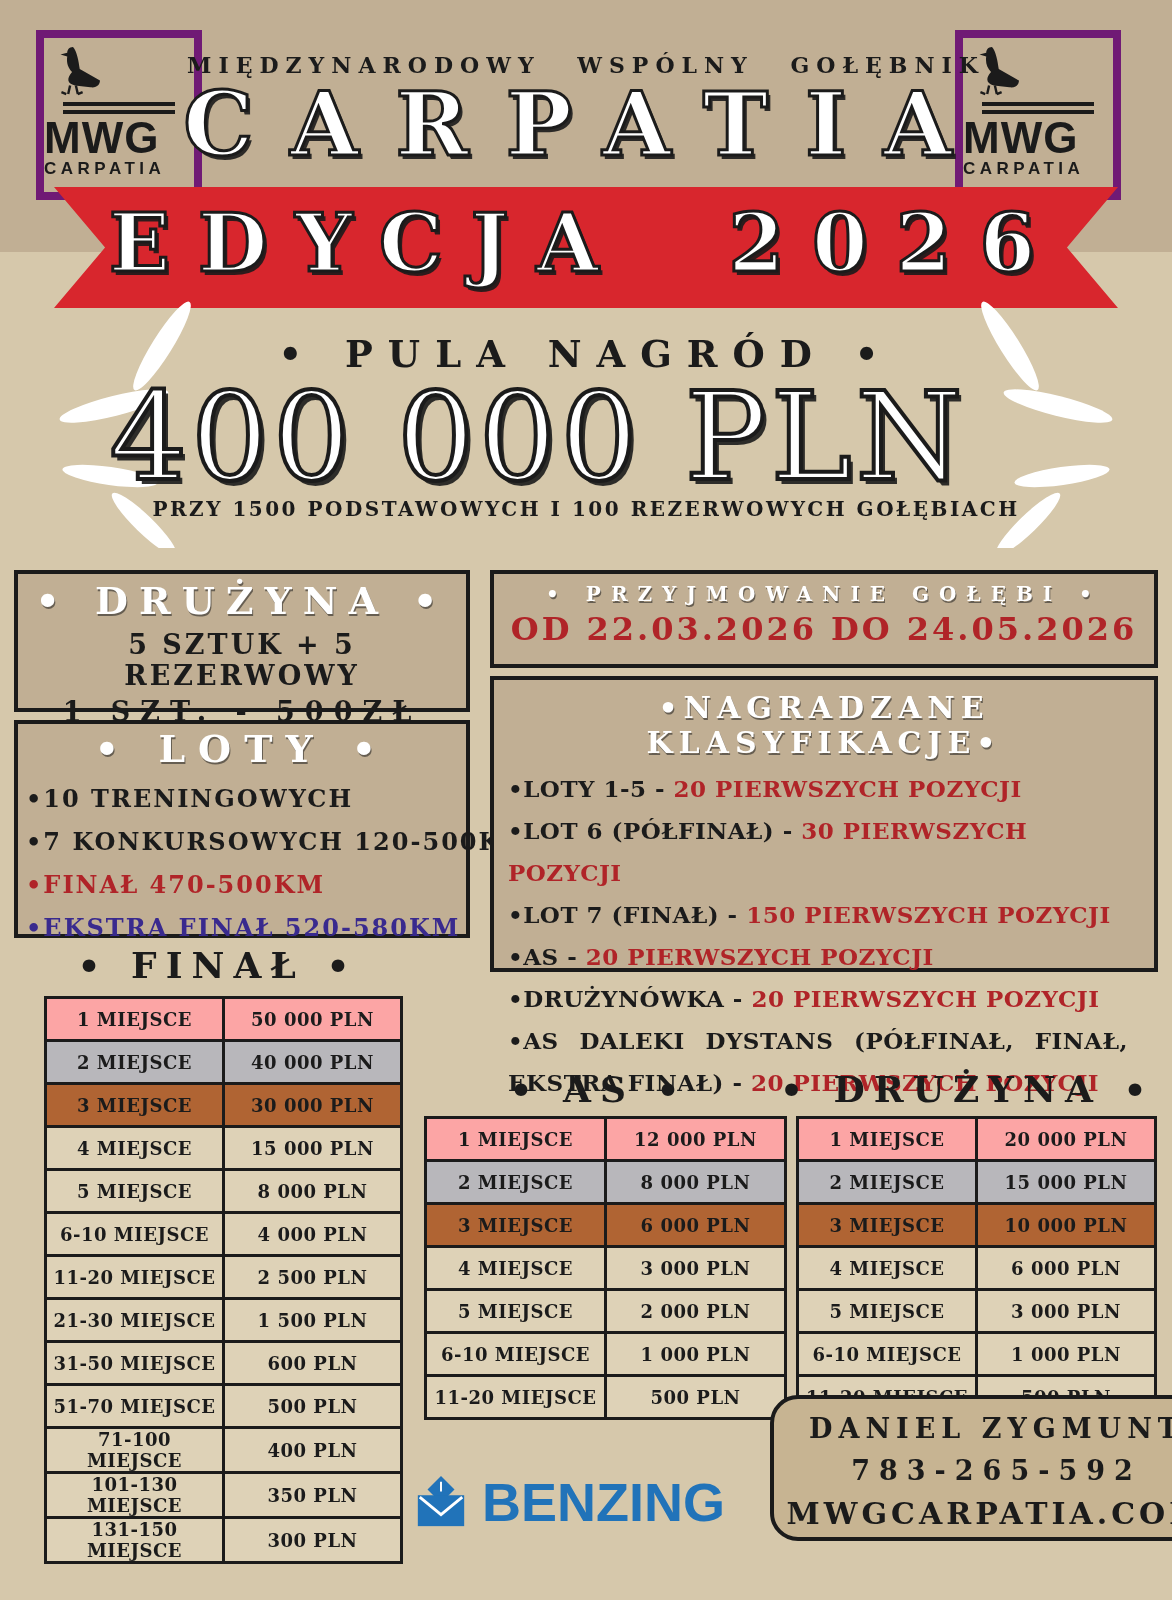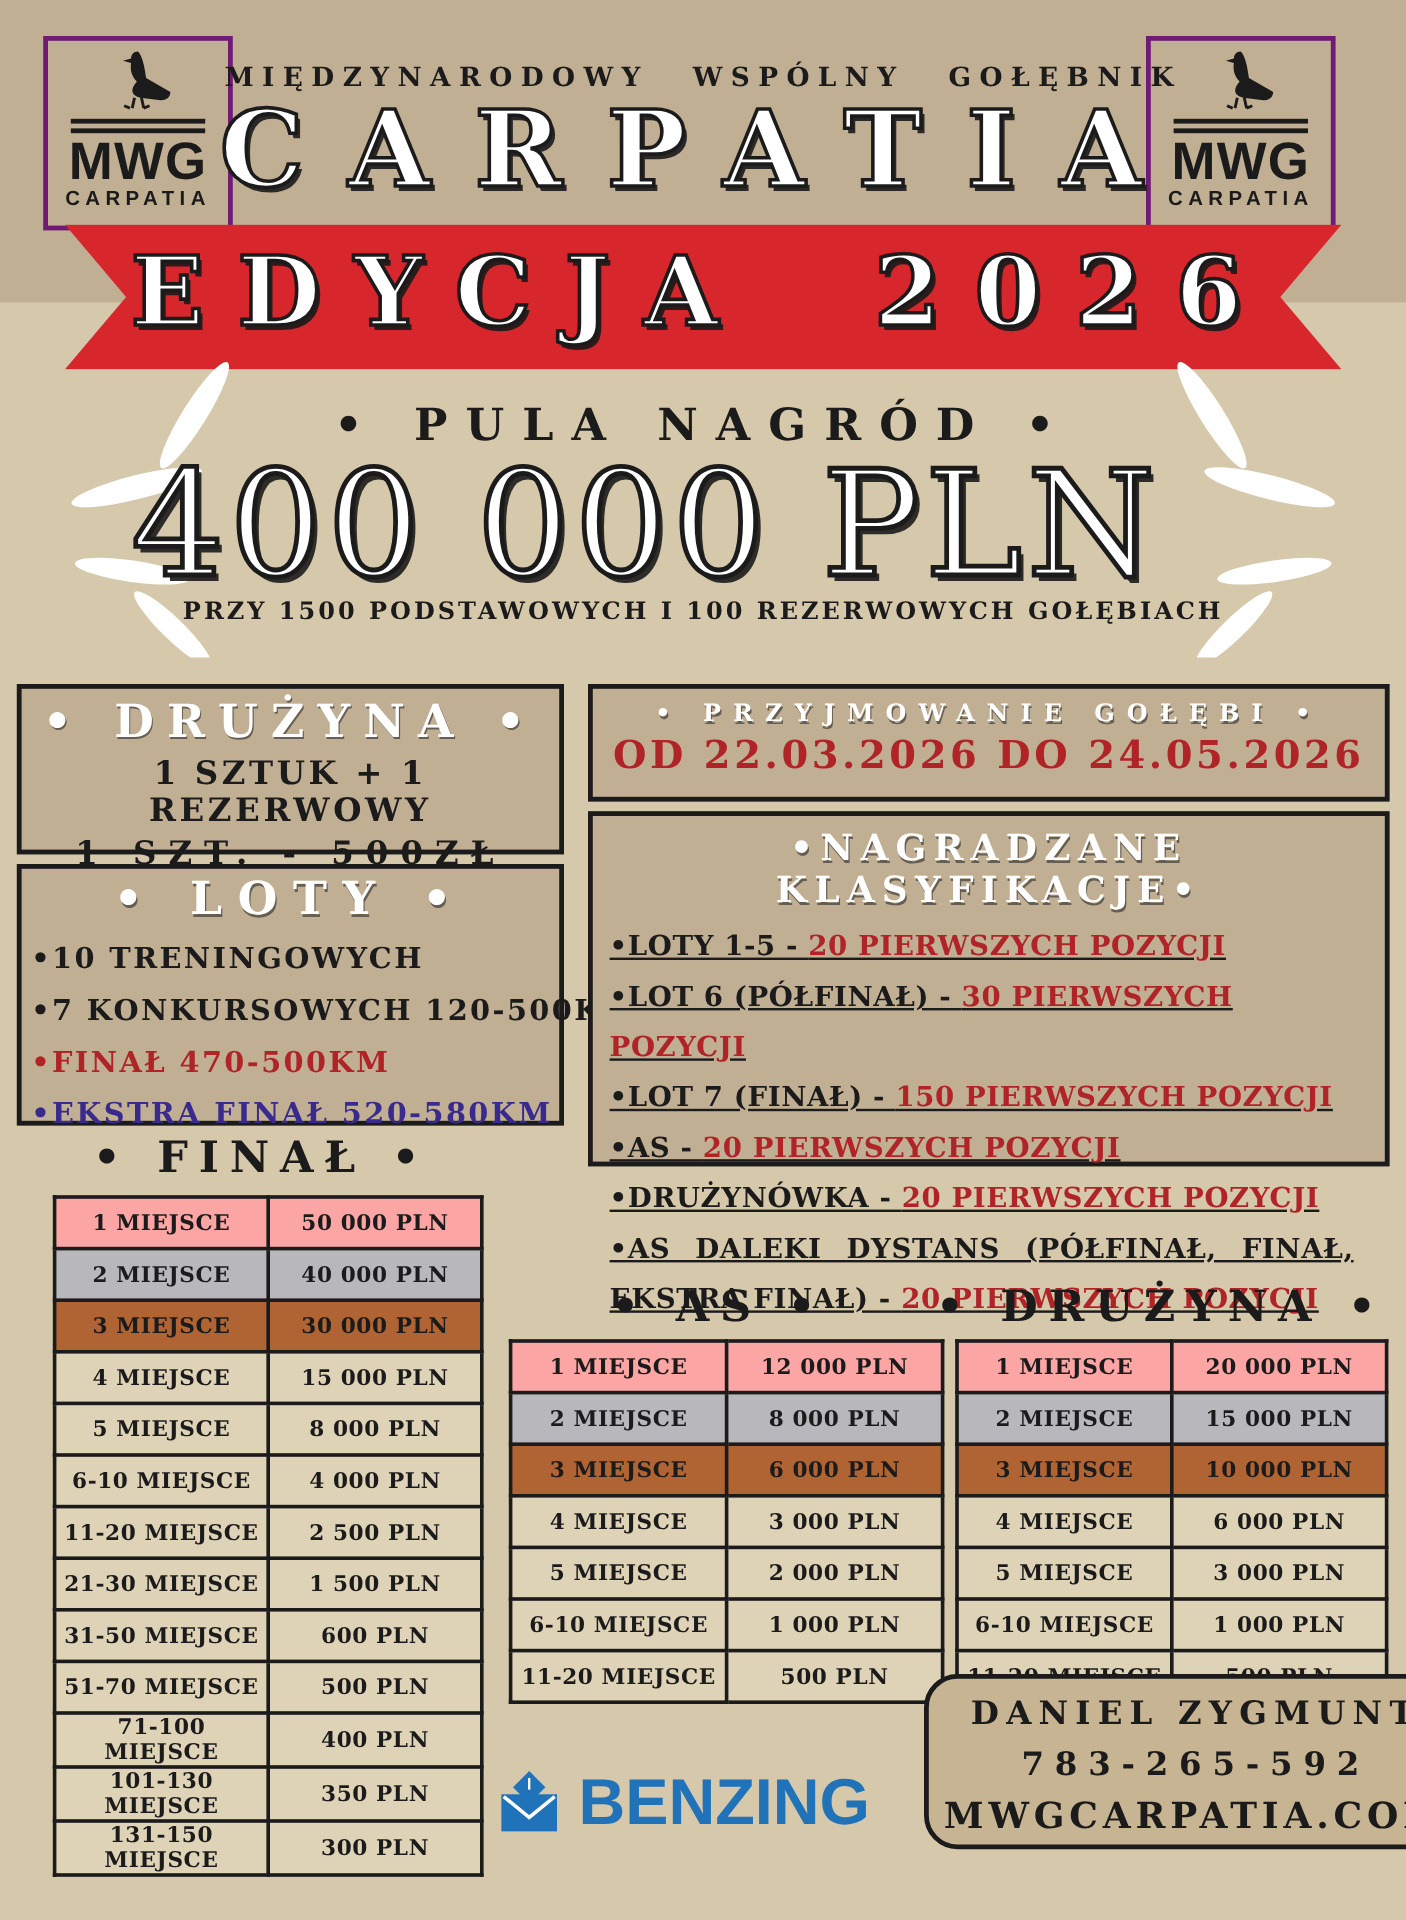--- a/index.html
+++ b/index.html
@@ -8,22 +8,22 @@
     background:#d6c8ab;overflow:hidden;
     font-family:"DejaVu Serif","Liberation Serif",serif;
     color:#1b1b1b;
   }
   .abs{position:absolute;}
   .center{text-align:center;}
 
   
   .header-band{top:0;left:0;width:1172px;height:252px;background:#c1af94;}
   .logo-box{
-    top:30px;width:150px;height:154px;border:4px solid #701a75;
-    background:transparent;text-align:center;
+    top:30px;width:150px;height:154px;border:8px solid #701a75;
+    background:transparent;
     font-family:"Liberation Sans","DejaVu Sans",sans-serif;
   }
   .logo-left{left:36px;} .logo-right{left:955px;}
   .logo-box svg{margin-top:6px;}
   .logo-rules{width:112px;margin:2px auto 0 auto;border-top:4px solid #1b1b1b;}
   .logo-rules2{width:112px;margin:4px auto 0 auto;border-top:4px solid #1b1b1b;}
   .logo-acronym{font-size:44px;font-weight:bold;letter-spacing:1px;line-height:44px;margin-top:2px;}
   .logo-name{font-size:17px;font-weight:bold;letter-spacing:4.5px;line-height:18px;}
   .org-line{top:52px;left:150px;width:872px;font-size:22px;font-weight:bold;letter-spacing:7px;word-spacing:22px;}
   .big-title{
@@ -66,21 +66,21 @@
   .loty-item{font-size:24px;font-weight:bold;letter-spacing:2px;line-height:43px;white-space:nowrap;}
   .accent-red{color:#b02428;}
   .accent-blue{color:#392a8e;}
 
   .przyjmowanie-box{left:490px;top:570px;width:668px;height:98px;}
   .przyjmowanie-box .box-title{font-size:20px;letter-spacing:10px;margin-top:8px;}
   .przyjmowanie-dates{font-size:32px;font-weight:bold;letter-spacing:3px;text-align:center;color:#b02428;margin-top:4px;}
 
   .klasyfikacje-box{left:490px;top:676px;width:668px;height:296px;}
   .klasyfikacje-box .box-title{font-size:30px;letter-spacing:6px;margin-top:10px;}
-  .kitems{padding:8px 26px 0 14px;text-decoration:underline;}
+  .kitems{padding:8px 26px 0 14px;}
   .kitem{font-size:23px;font-weight:bold;line-height:42px;letter-spacing:0.5px;}
   .kitem .kvalue{color:#b02428;}
   .kitem-justify{text-align:justify;}
 
   
   .table-title{font-size:36px;font-weight:bold;letter-spacing:9px;text-align:center;white-space:nowrap;}
   .final-title{left:44px;top:944px;width:348px;}
   .as-title{left:424px;top:1068px;width:350px;}
   .druzynat-title{left:780px;top:1068px;width:364px;}
 
@@ -158,21 +158,21 @@
     <ellipse cx="58" cy="178" rx="48" ry="9" fill="#ffffff" transform="rotate(8 58 178)"></ellipse>
     <ellipse cx="92" cy="226" rx="44" ry="9" fill="#ffffff" transform="rotate(44 92 226)"></ellipse>
   </svg>
 
   <div class="abs pula-label center">• PULA NAGRÓD •</div>
   <div class="abs prize-amount center">400 000 PLN</div>
   <div class="abs prize-condition center">PRZY 1500 PODSTAWOWYCH I 100 REZERWOWYCH GOŁĘBIACH</div>
 
   <div class="abs tanbox druzyna-box">
     <div class="box-title">• DRUŻYNA •</div>
-    <div class="druzyna-line1">1 SZTUK + 1 REZERWOWY</div>
+    <div class="druzyna-line1">5 SZTUK + 5 REZERWOWY</div>
     <div class="druzyna-line2">1 SZT. - 500ZŁ</div>
   </div>
 
   <div class="abs tanbox loty-box">
     <div class="box-title">• LOTY •</div>
     <div class="loty-items">
       <div class="loty-item">•10 TRENINGOWYCH</div>
       <div class="loty-item">•7 KONKURSOWYCH 120-500KM</div>
       <div class="loty-item accent-red">•FINAŁ 470-500KM</div>
       <div class="loty-item accent-blue">•EKSTRA FINAŁ 520-580KM</div>

